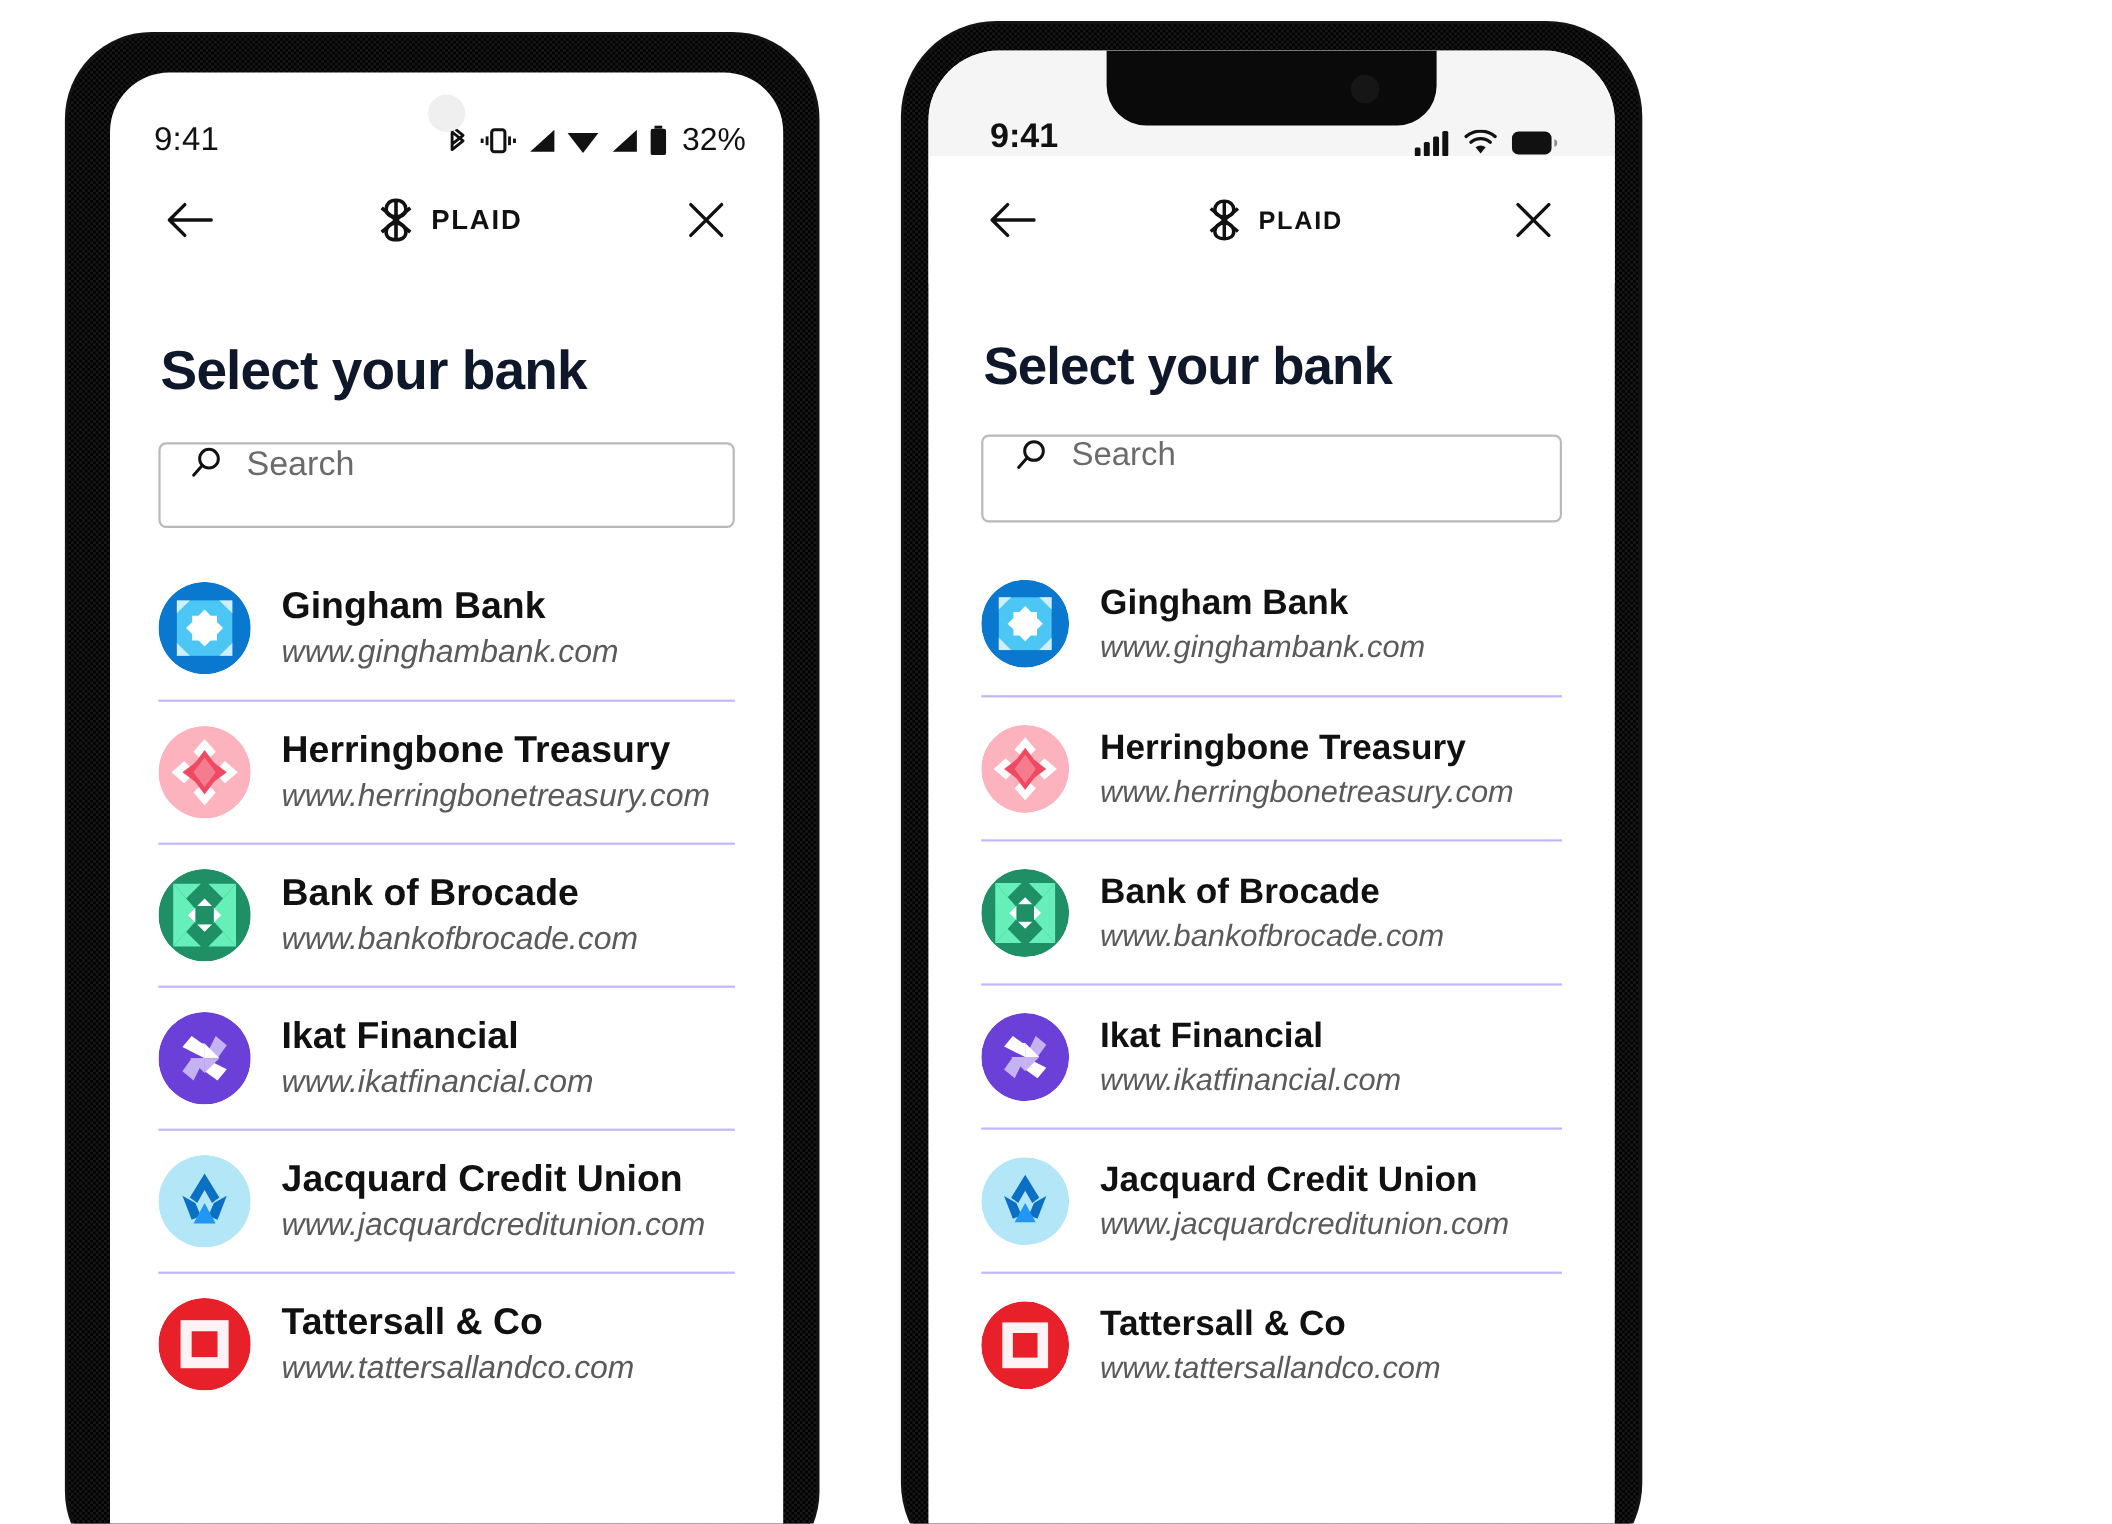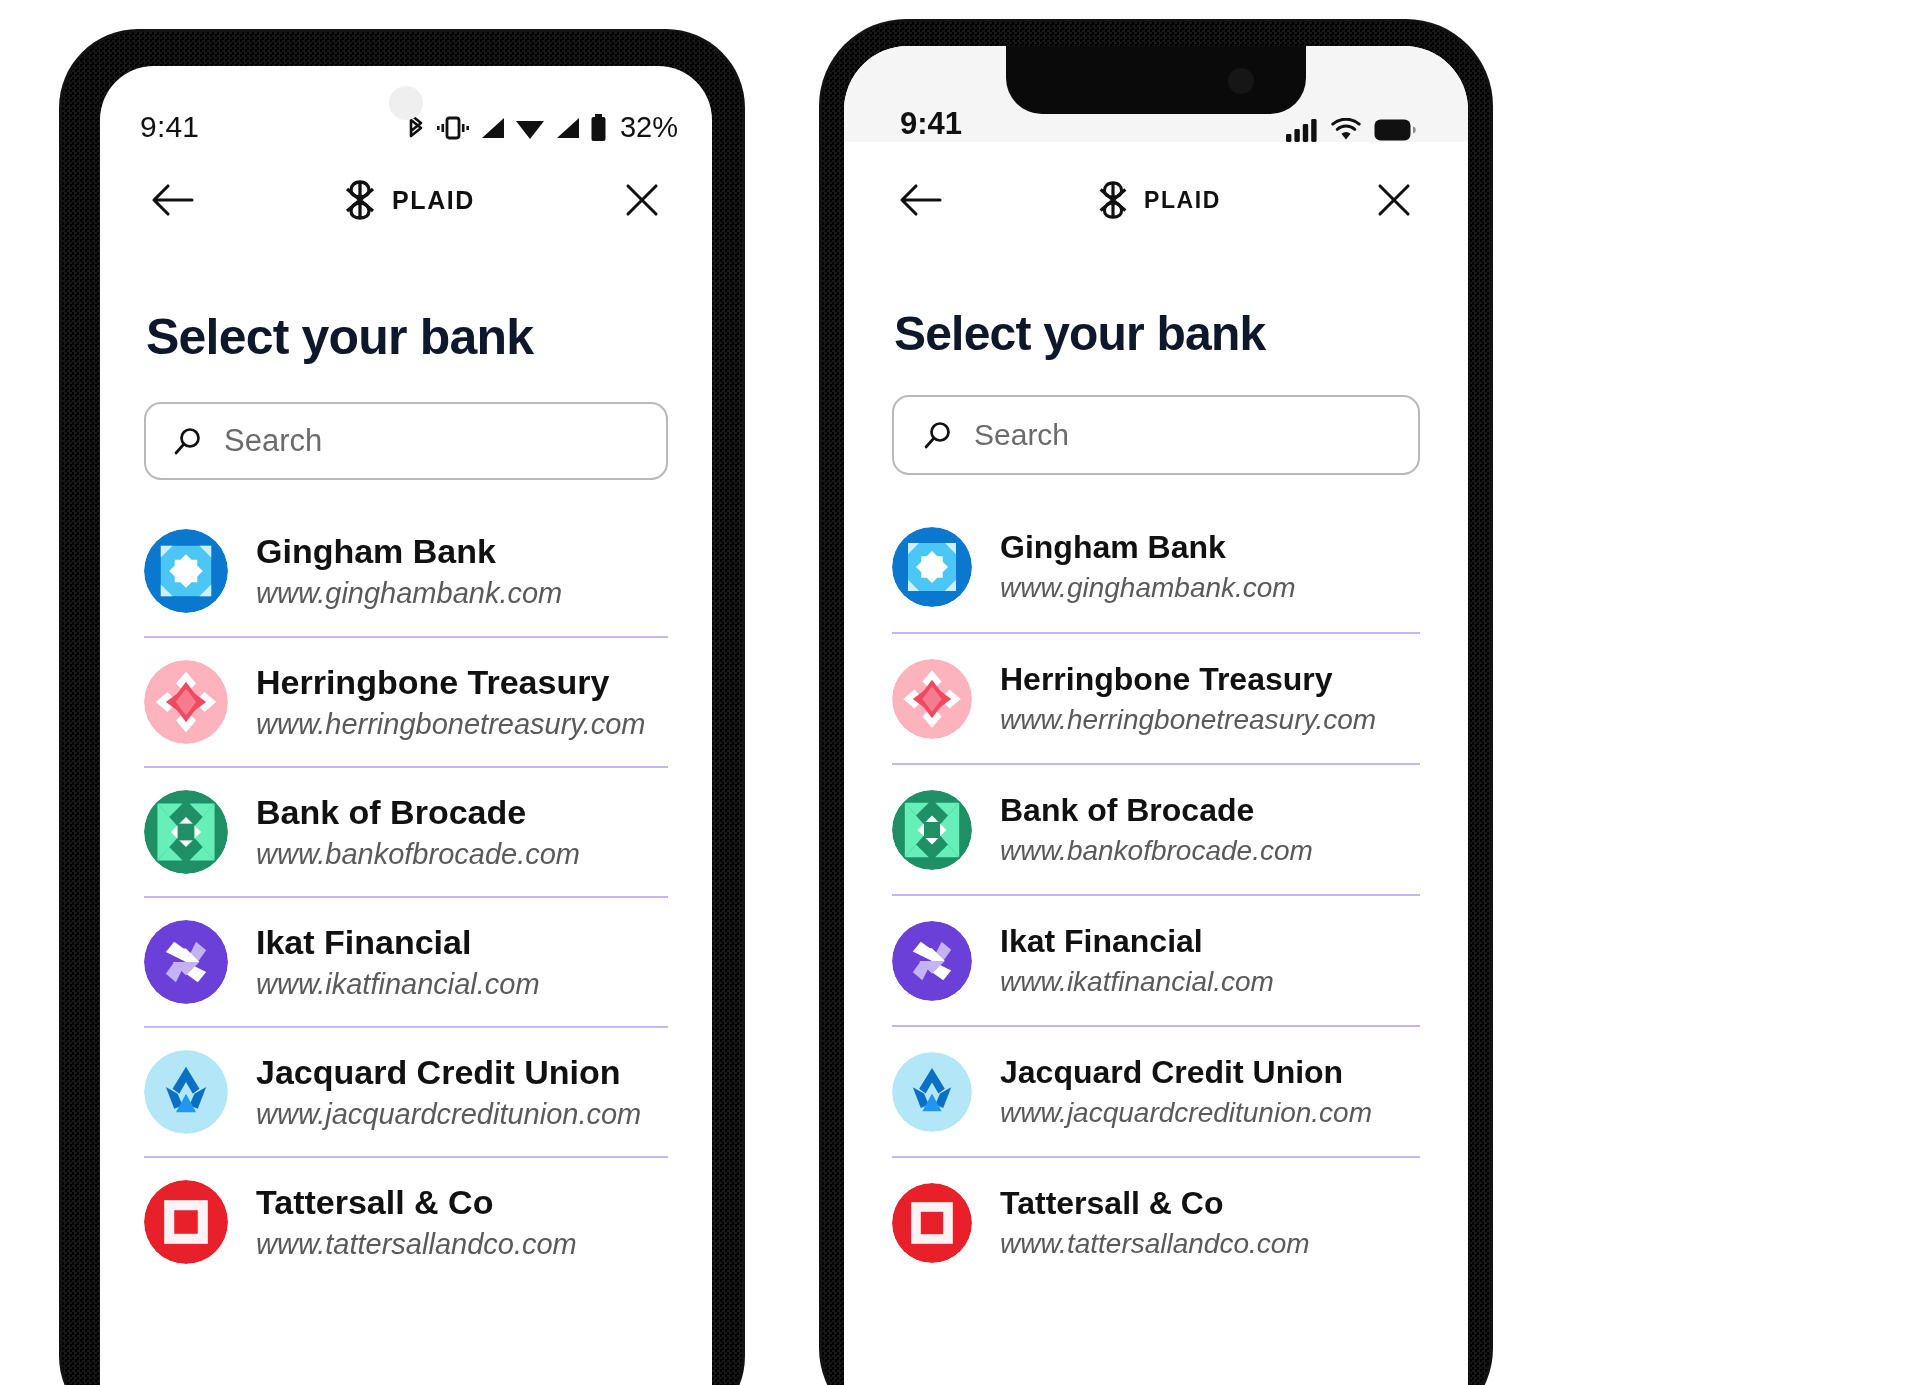--- a/index.html
+++ b/index.html
@@ -103,22 +103,22 @@
 
   
   .content-a { padding: 0 44px; }
   .content-i { padding: 0 48px; }
 
   .page-title { font-weight: 700; color: #0f172a; letter-spacing: -0.8px; }
   .title-a { font-size: 50px; margin: 52px 0 36px 2px; }
   .title-i { font-size: 48px; margin: 48px 0 34px 2px; }
 
   .searchbox {
-    display: flex; align-items: center; gap: 20px;
-    border: 2px solid #b9b9b9; border-radius: 17px; background: #fff;
+    display: flex; gap: 20px;
+    border: 2px solid #b9b9b9; border-radius: 7px; background: #fff;
   }
   .search-a { height: 78px; padding: 0 26px; }
   .search-i { height: 80px; padding: 0 28px; }
   .search-ph { font-size: 31px; color: #6b6b6b; }
   .search-ph-i { font-size: 30px; }
 
   
   .bank-list { margin-top: 26px; }
   .bank-row {
     display: flex; align-items: center; gap: 28px;

